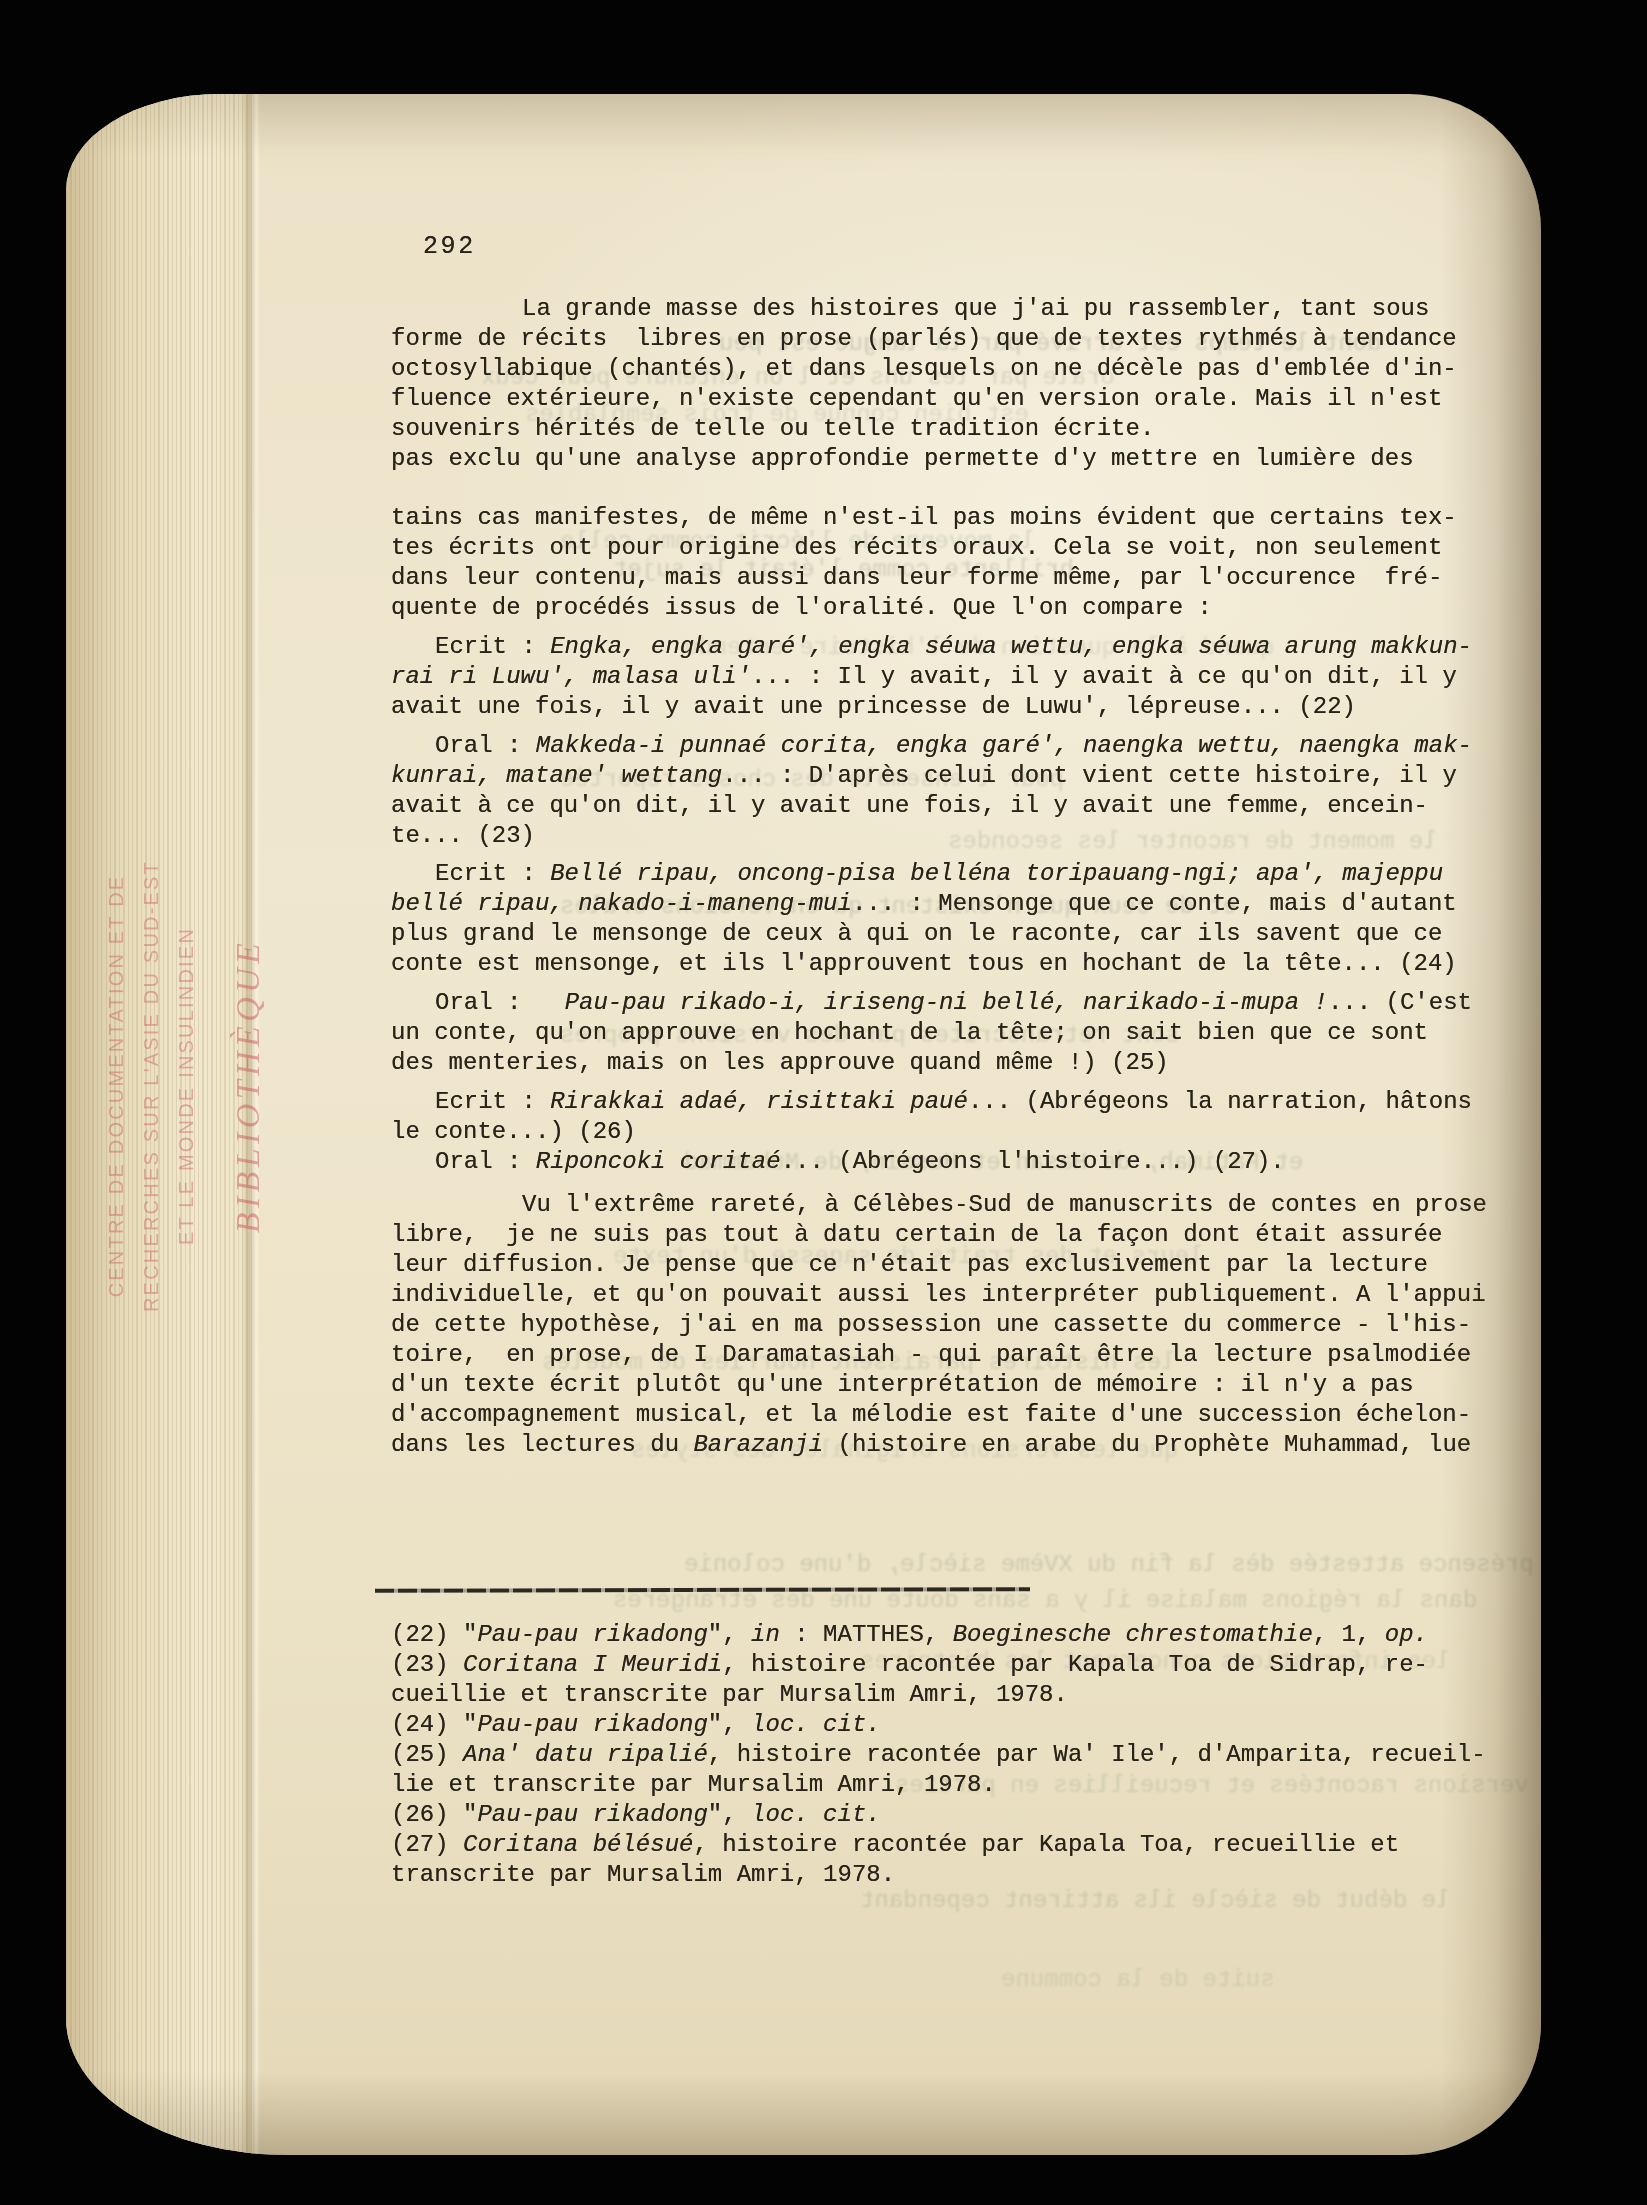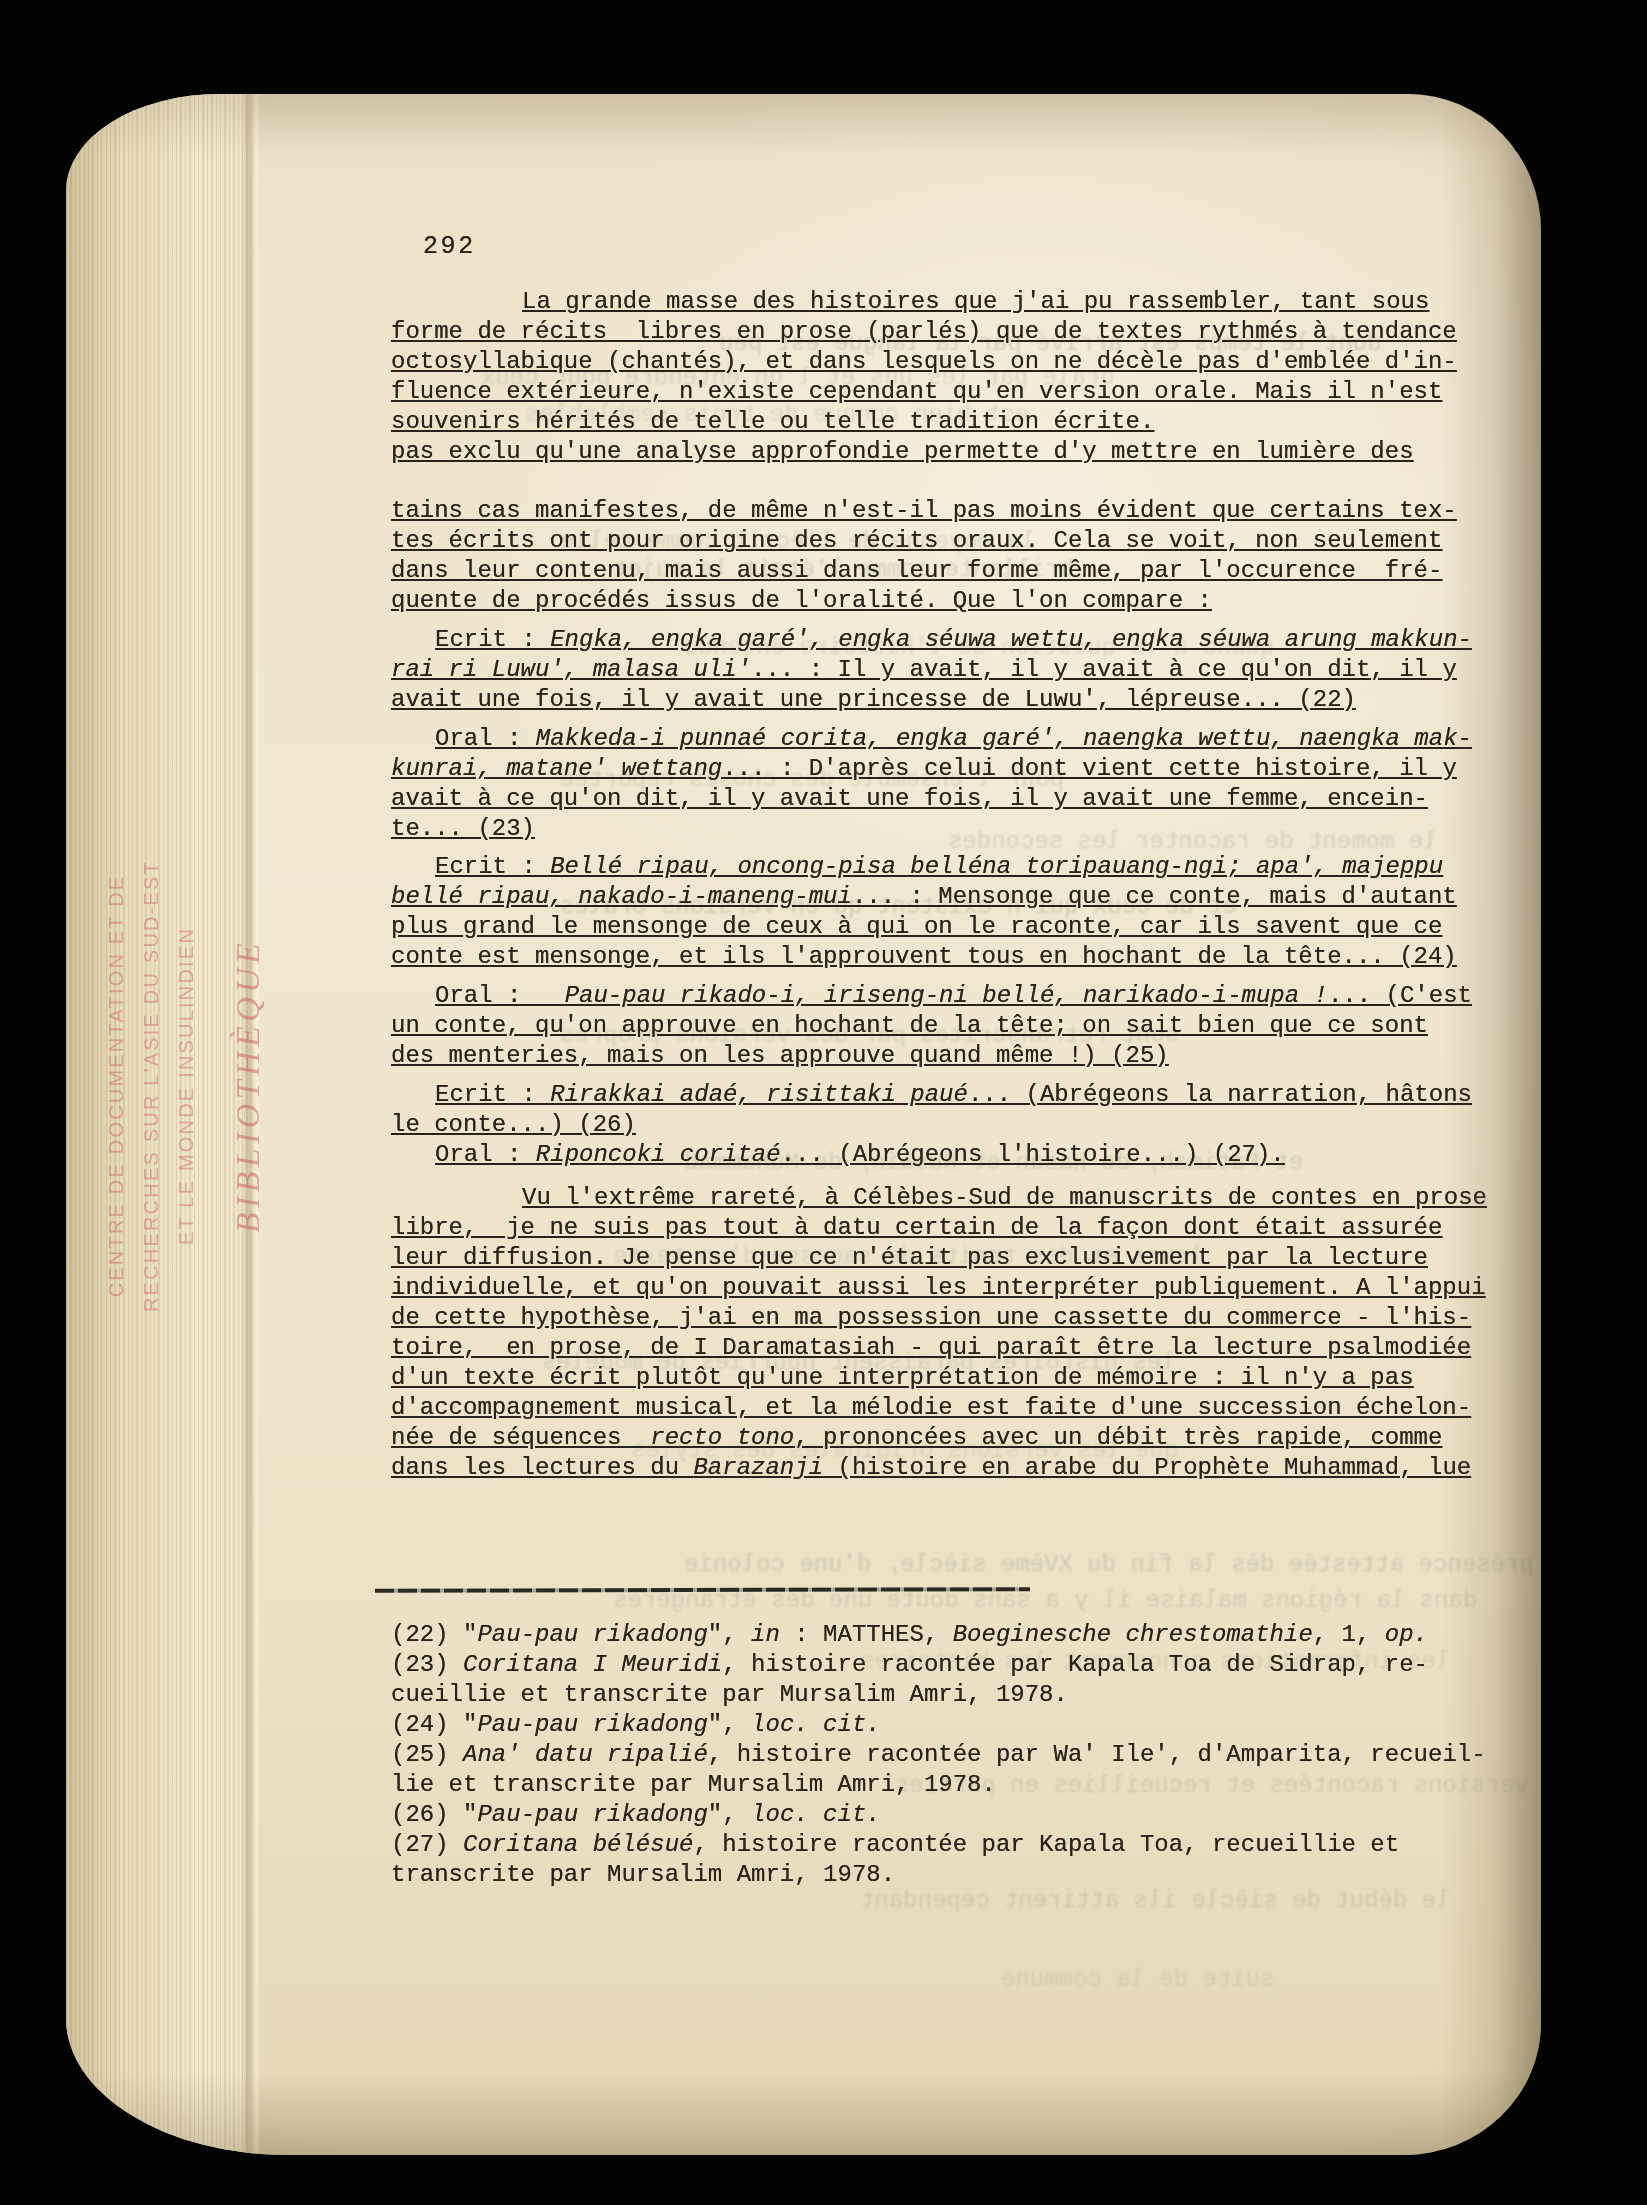--- a/index.html
+++ b/index.html
@@ -37,21 +37,21 @@
 
   
   #page-number{
     position:absolute;left:357px;top:138px;font-size:25px;letter-spacing:2.6px;
     color:#272318;text-shadow:0 0 0.5px rgba(30,25,15,.7);
   }
   #body-text,#footnotes{
     position:absolute;left:325px;width:1147px;
     font-size:24px;color:#272318;text-shadow:0 0 0.5px rgba(30,25,15,.65);
   }
-  #body-text{top:194px;text-decoration:underline;}
+  #body-text{top:201px;}
   #footnotes{top:1527px;}
   .para{margin-top:0;}
   .gap-big{margin-top:29px;}
   .gap-mid{margin-top:13.2px;}
   .gap-small{margin-top:8.8px;}
   .gap-none{margin-top:0;}
   .tline{height:30px;white-space:pre;}
   .it{font-style:italic;}
   #separator{
     position:absolute;left:309px;top:1494px;width:655px;height:3.5px;
@@ -167,21 +167,20 @@
         </div>
         <div class="para gap-mid">
           <div class="tline" style="padding-left: 131px;"><span>Vu l'extrême rareté, à Célèbes-Sud de manuscrits de contes en prose</span></div>
           <div class="tline"><span>libre,  je ne suis pas tout à datu certain de la façon dont était assurée</span></div>
           <div class="tline"><span>leur diffusion. Je pense que ce n'était pas exclusivement par la lecture</span></div>
           <div class="tline"><span>individuelle, et qu'on pouvait aussi les interpréter publiquement. A l'appui</span></div>
           <div class="tline"><span>de cette hypothèse, j'ai en ma possession une cassette du commerce - l'his-</span></div>
           <div class="tline"><span>toire,  en prose, de I Daramatasiah - qui paraît être la lecture psalmodiée</span></div>
           <div class="tline"><span>d'un texte écrit plutôt qu'une interprétation de mémoire : il n'y a pas</span></div>
           <div class="tline"><span>d'accompagnement musical, et la mélodie est faite d'une succession échelon-</span></div>
-          <div class="tline"><span>née de séquences  </span><span class="it">recto tono</span><span>, prononcées avec un débit très rapide, comme</span></div>
           <div class="tline"><span>dans les lectures du </span><span class="it">Barazanji</span><span> (histoire en arabe du Prophète Muhammad, lue</span></div>
         </div>
       </div>
 
     <div id="separator"></div>
 
     <div id="footnotes">
         <div class="tline"><span>(22) "</span><span class="it">Pau-pau rikadong</span><span>", </span><span class="it">in</span><span> : MATTHES, </span><span class="it">Boeginesche chrestomathie</span><span>, 1, </span><span class="it">op.</span></div>
         <div class="tline"><span>(23) </span><span class="it">Coritana I Meuridi</span><span>, histoire racontée par Kapala Toa de Sidrap, re-</span></div>
         <div class="tline"><span>cueillie et transcrite par Mursalim Amri, 1978.</span></div>

